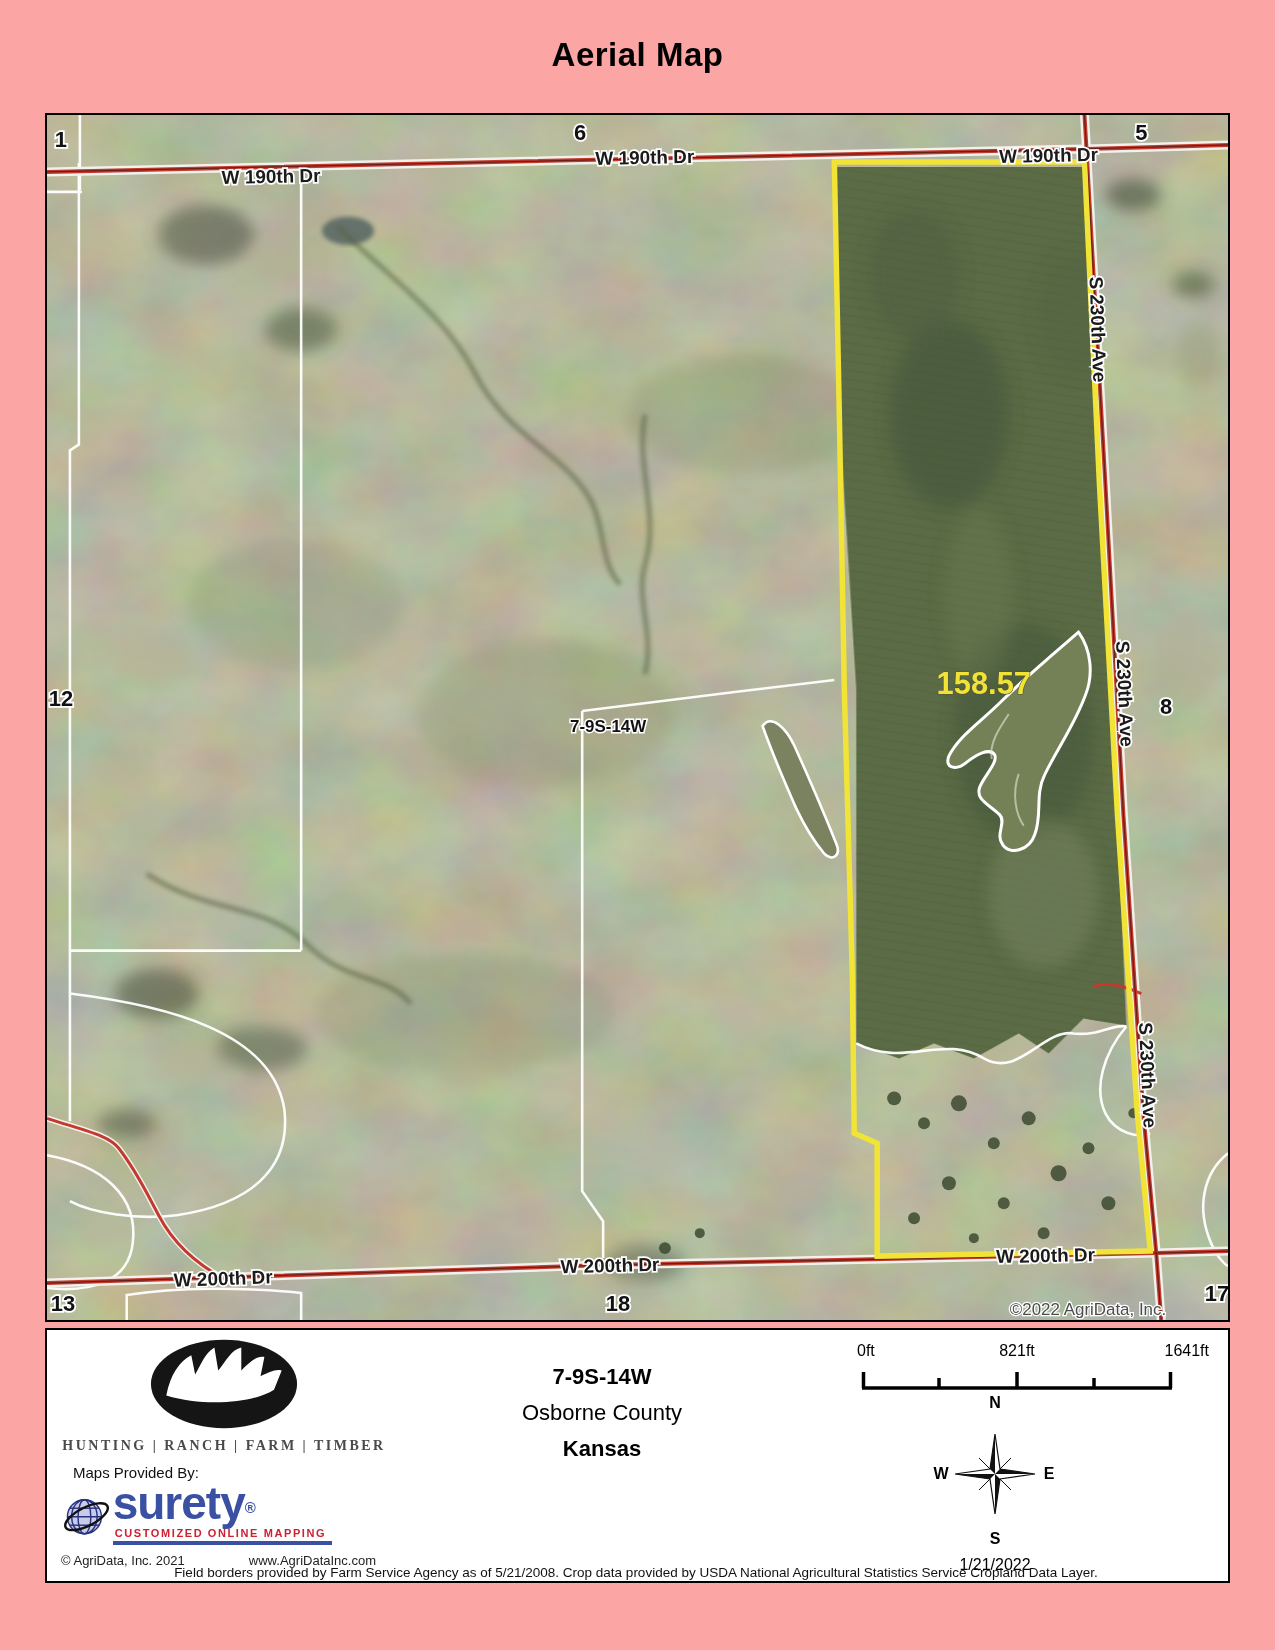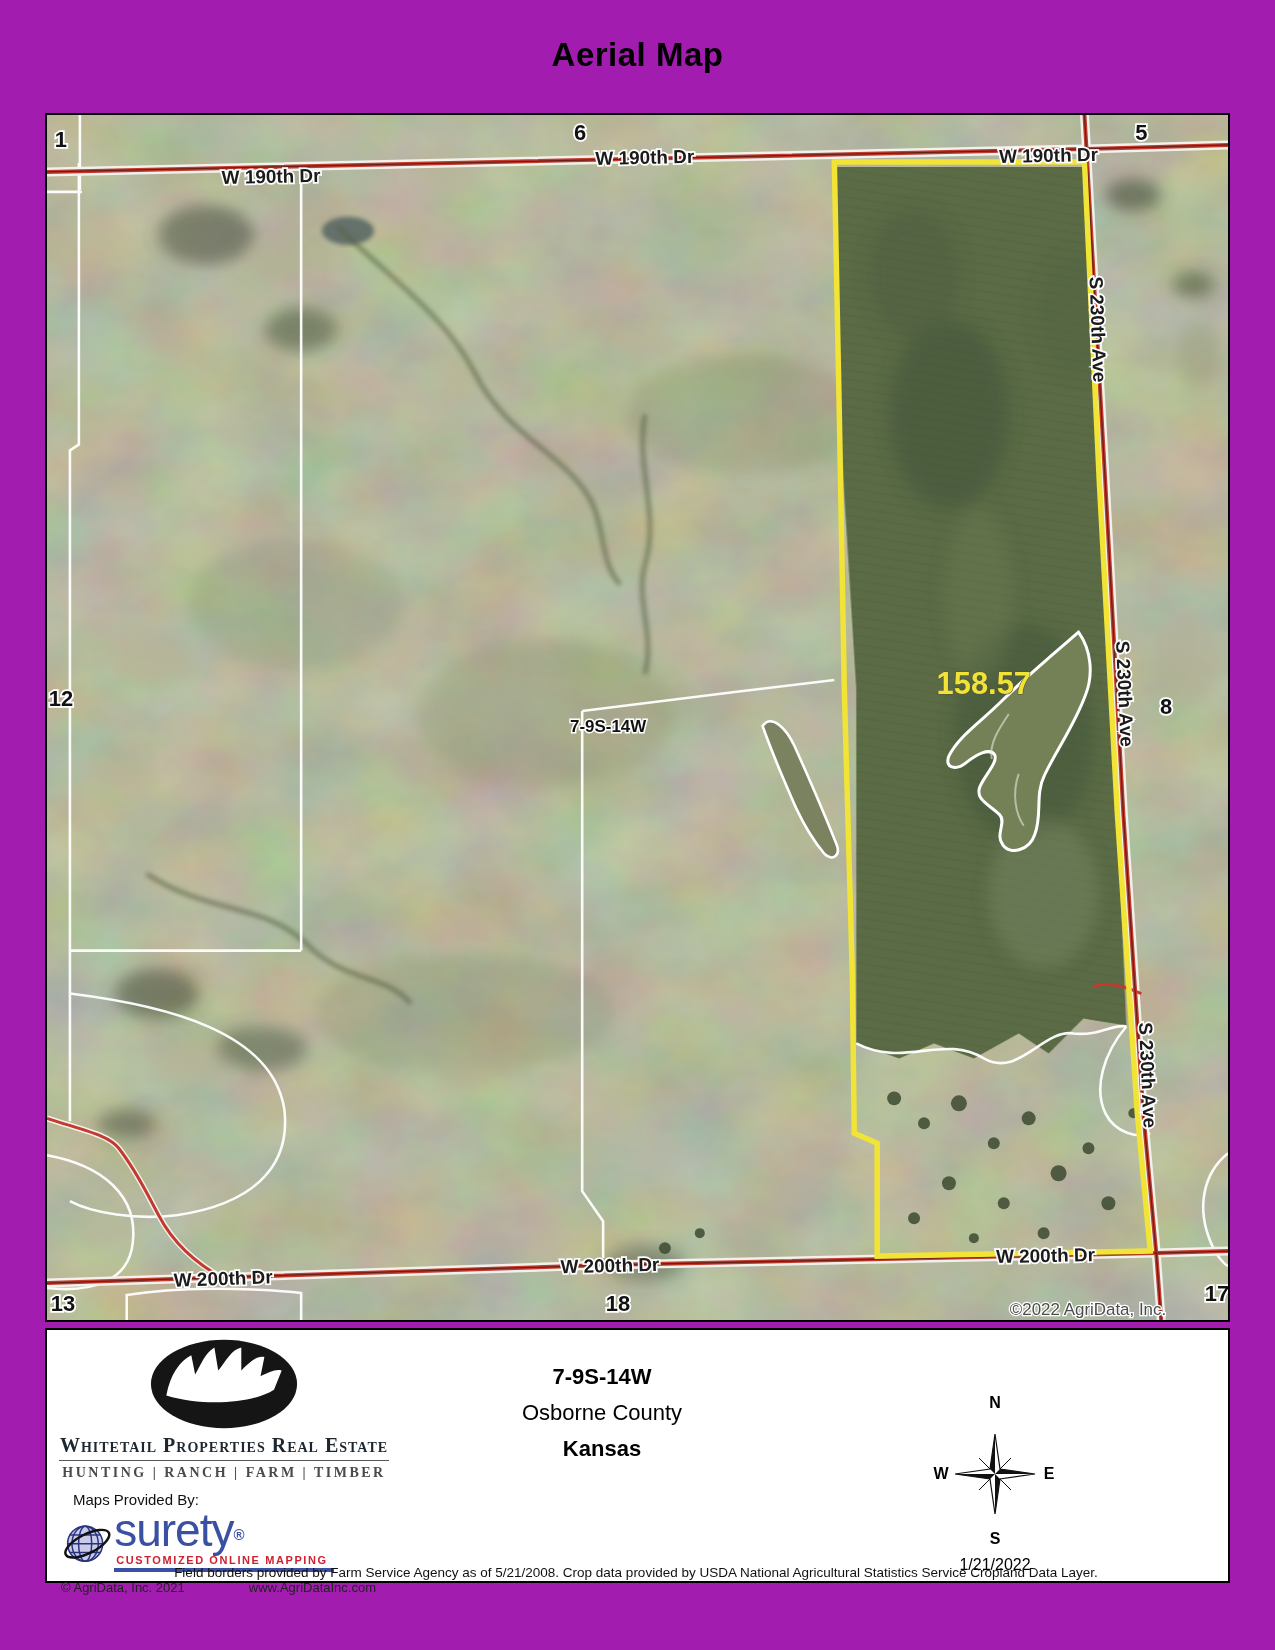--- a/index.html
+++ b/index.html
@@ -1,16 +1,16 @@
 <!DOCTYPE html>
 <html><head>
 <meta charset="utf-8">
 <style>
   html,body{margin:0;padding:0;background:#fff;}
-  .page{position:relative;width:1275px;height:1650px;background:#a21caf;overflow:hidden;
+  .page{position:relative;width:1275px;height:1650px;background:#fca5a5;overflow:hidden;
         font-family:"Liberation Sans",sans-serif;}
   .title{position:absolute;top:36px;left:0;width:100%;text-align:center;
          font-size:33px;font-weight:bold;color:#000;letter-spacing:.5px;}
   .map-frame{position:absolute;left:45px;top:113px;width:1185px;height:1209px;
              border:2px solid #000;box-sizing:border-box;overflow:hidden;}
   .map-frame svg{display:block;width:100%;height:100%;}
 
   
   .rlabel{font:bold 19px "Liberation Sans",sans-serif;fill:#1b1b1b;
           stroke:#fff;stroke-width:3.4px;paint-order:stroke;text-anchor:middle;}
@@ -29,21 +29,21 @@
   .logo-block{position:absolute;left:12px;top:4px;width:330px;text-align:center;}
   .antler{display:block;margin:0 auto;}
   .company{font-family:"Liberation Serif",serif;font-variant:small-caps;
            font-weight:600;font-size:20px;color:#1d2730;letter-spacing:1px;
            border-bottom:1px solid #555;padding-bottom:3px;}
   .tagline{font-family:Liberation Serif, serif;font-size:14px;color:#4a4a4a;
            letter-spacing:2.5px;margin-top:4px;font-weight:600;}
   .provided{font-size:15px;color:#111;text-align:left;margin:10px 0 2px 14px;}
   .surety-row{display:flex;align-items:flex-start;text-align:left;margin-left:2px;}
   .surety-text{margin-left:2px;}
-  .surety-name{font-size:46px;line-height:40px;font-weight:normal;color:#3a50a3;
+  .surety-name{font-size:46px;line-height:40px;font-weight:bold;color:#3a50a3;
                letter-spacing:-1px;}
   .surety-reg{font-size:15px;vertical-align:super;color:#3a50a3;font-weight:bold;}
   .surety-tag{font-size:11px;font-weight:bold;color:#cf2030;letter-spacing:1.6px;
               border-bottom:4px solid #3a50a3;padding:2px 6px 2px 2px;margin-top:1px;
               display:inline-block;}
   .agri-row{display:flex;justify-content:space-between;width:315px;margin:4px auto 0 2px;
             font-size:13px;color:#222;}
   .center-block{position:absolute;left:330px;top:0;width:450px;text-align:center;}
   .map-center{margin-top:20px;font-size:17px;color:#000;}
   .legal1{margin-top:34px;font-size:22px;font-weight:bold;color:#000;}
@@ -231,21 +231,20 @@
     </svg>
   </div>
 
   <div class="footer">
 
     <div class="logo-block">
       <svg class="antler" width="180" height="100" viewBox="0 0 180 104">
         <ellipse cx="90" cy="52" rx="76" ry="46" fill="#151515"></ellipse>
         <path d="M30,64 C34,42 44,28 56,22 L60,42 C66,32 70,20 80,14 L84,38 C92,28 98,16 108,14 L108,38 C116,30 124,22 132,24 L128,44 C136,40 144,36 150,38 L142,58 C120,72 70,76 30,64 Z" fill="#ffffff"></path>
       </svg>
-      <div class="company">Whitetail Properties Real Estate</div>
       <div class="tagline">HUNTING | RANCH | FARM | TIMBER</div>
       <div class="provided">Maps Provided By:</div>
       <div class="surety-row">
         <svg width="66" height="66" viewBox="0 0 70 70">
           <circle cx="33" cy="36" r="24" fill="#c9cbe8"></circle>
           <g fill="none" stroke="#27337f" stroke-width="2">
             <circle cx="33" cy="36" r="24"></circle>
             <ellipse cx="33" cy="36" rx="9" ry="24"></ellipse>
             <ellipse cx="33" cy="36" rx="18" ry="24"></ellipse>
             <line x1="12" y1="24" x2="54" y2="24"></line>
@@ -264,20 +263,35 @@
         <span>www.AgriDataInc.com</span>
       </div>
     </div>
 
     <div class="center-block">
       <div class="legal1">7-9S-14W</div>
       <div class="legal2">Osborne County</div>
       <div class="legal3">Kansas</div>
     </div>
 
+    <div class="scale-block">
+      <div class="scale-labels">
+        <span class="scale-l0">0ft</span>
+        <span class="scale-l1">821ft</span>
+        <span class="scale-l2">1641ft</span>
+      </div>
+      <svg width="400" height="30" viewBox="0 0 400 30">
+        <line x1="45" y1="26" x2="355" y2="26" stroke="#000" stroke-width="3.5"></line>
+        <line x1="46.5" y1="26" x2="46.5" y2="10" stroke="#000" stroke-width="3.5"></line>
+        <line x1="122" y1="26" x2="122" y2="16" stroke="#000" stroke-width="3.5"></line>
+        <line x1="200" y1="26" x2="200" y2="10" stroke="#000" stroke-width="3.5"></line>
+        <line x1="277" y1="26" x2="277" y2="16" stroke="#000" stroke-width="3.5"></line>
+        <line x1="353.5" y1="26" x2="353.5" y2="10" stroke="#000" stroke-width="3.5"></line>
+      </svg>
+    </div>
 
     <div class="compass-block">
       <svg width="140" height="158" viewBox="0 0 140 158">
         <text x="70" y="16" text-anchor="middle" font-family="Liberation Sans,sans-serif" font-size="16" font-weight="bold" fill="#000">N</text>
         <text x="70" y="152" text-anchor="middle" font-family="Liberation Sans,sans-serif" font-size="16" font-weight="bold" fill="#000">S</text>
         <text x="16" y="87" text-anchor="middle" font-family="Liberation Sans,sans-serif" font-size="16" font-weight="bold" fill="#000">W</text>
         <text x="124" y="87" text-anchor="middle" font-family="Liberation Sans,sans-serif" font-size="16" font-weight="bold" fill="#000">E</text>
 
         <path d="M70,82 L86,66 L74,78 Z M70,82 L86,98 L74,86 Z M70,82 L54,98 L66,86 Z M70,82 L54,66 L66,78 Z" fill="#111"></path>
         <g stroke="#111" stroke-width="1">

